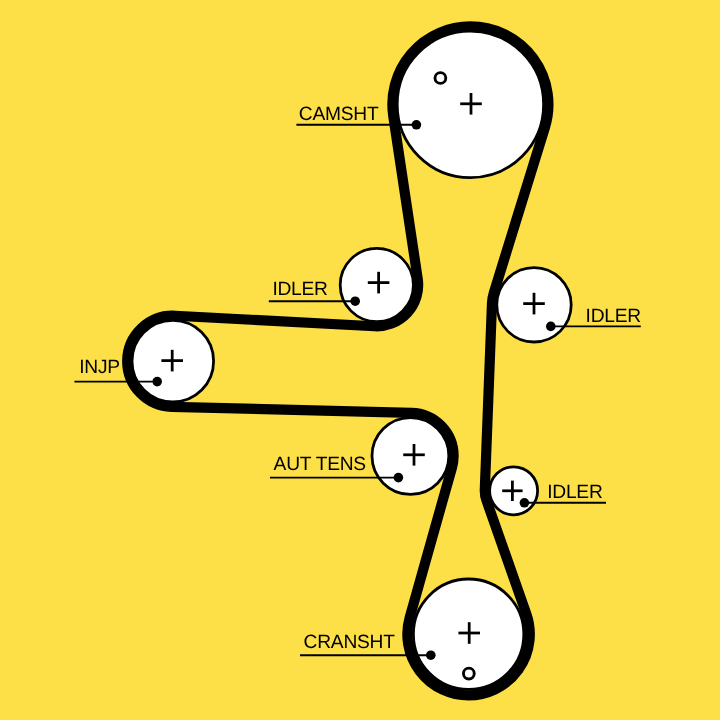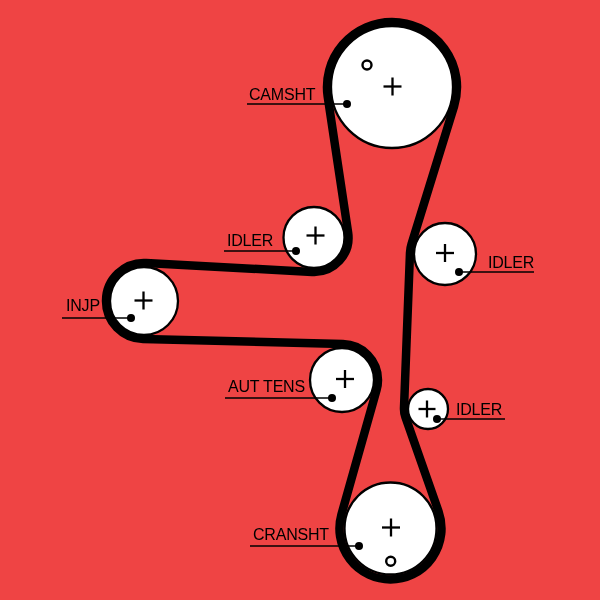--- a/index.html
+++ b/index.html
@@ -1,16 +1,16 @@
 <!DOCTYPE html>
 <html><head>
 <meta charset="utf-8">
 <style>
   html, body { margin: 0; padding: 0; background: #ffffff; }
-  .stage { width: 600px; height: 600px; position: relative; background: #ef4444; overflow: hidden; }
+  .stage { width: 600px; height: 600px; position: relative; background: #fde047; overflow: hidden; }
   svg { display: block; }
   svg text {
     font-family: "Liberation Sans", sans-serif;
     font-size: 16px;
     letter-spacing: -0.2px;
     fill: #000000;
   }
 </style>
 </head>
 <body>

